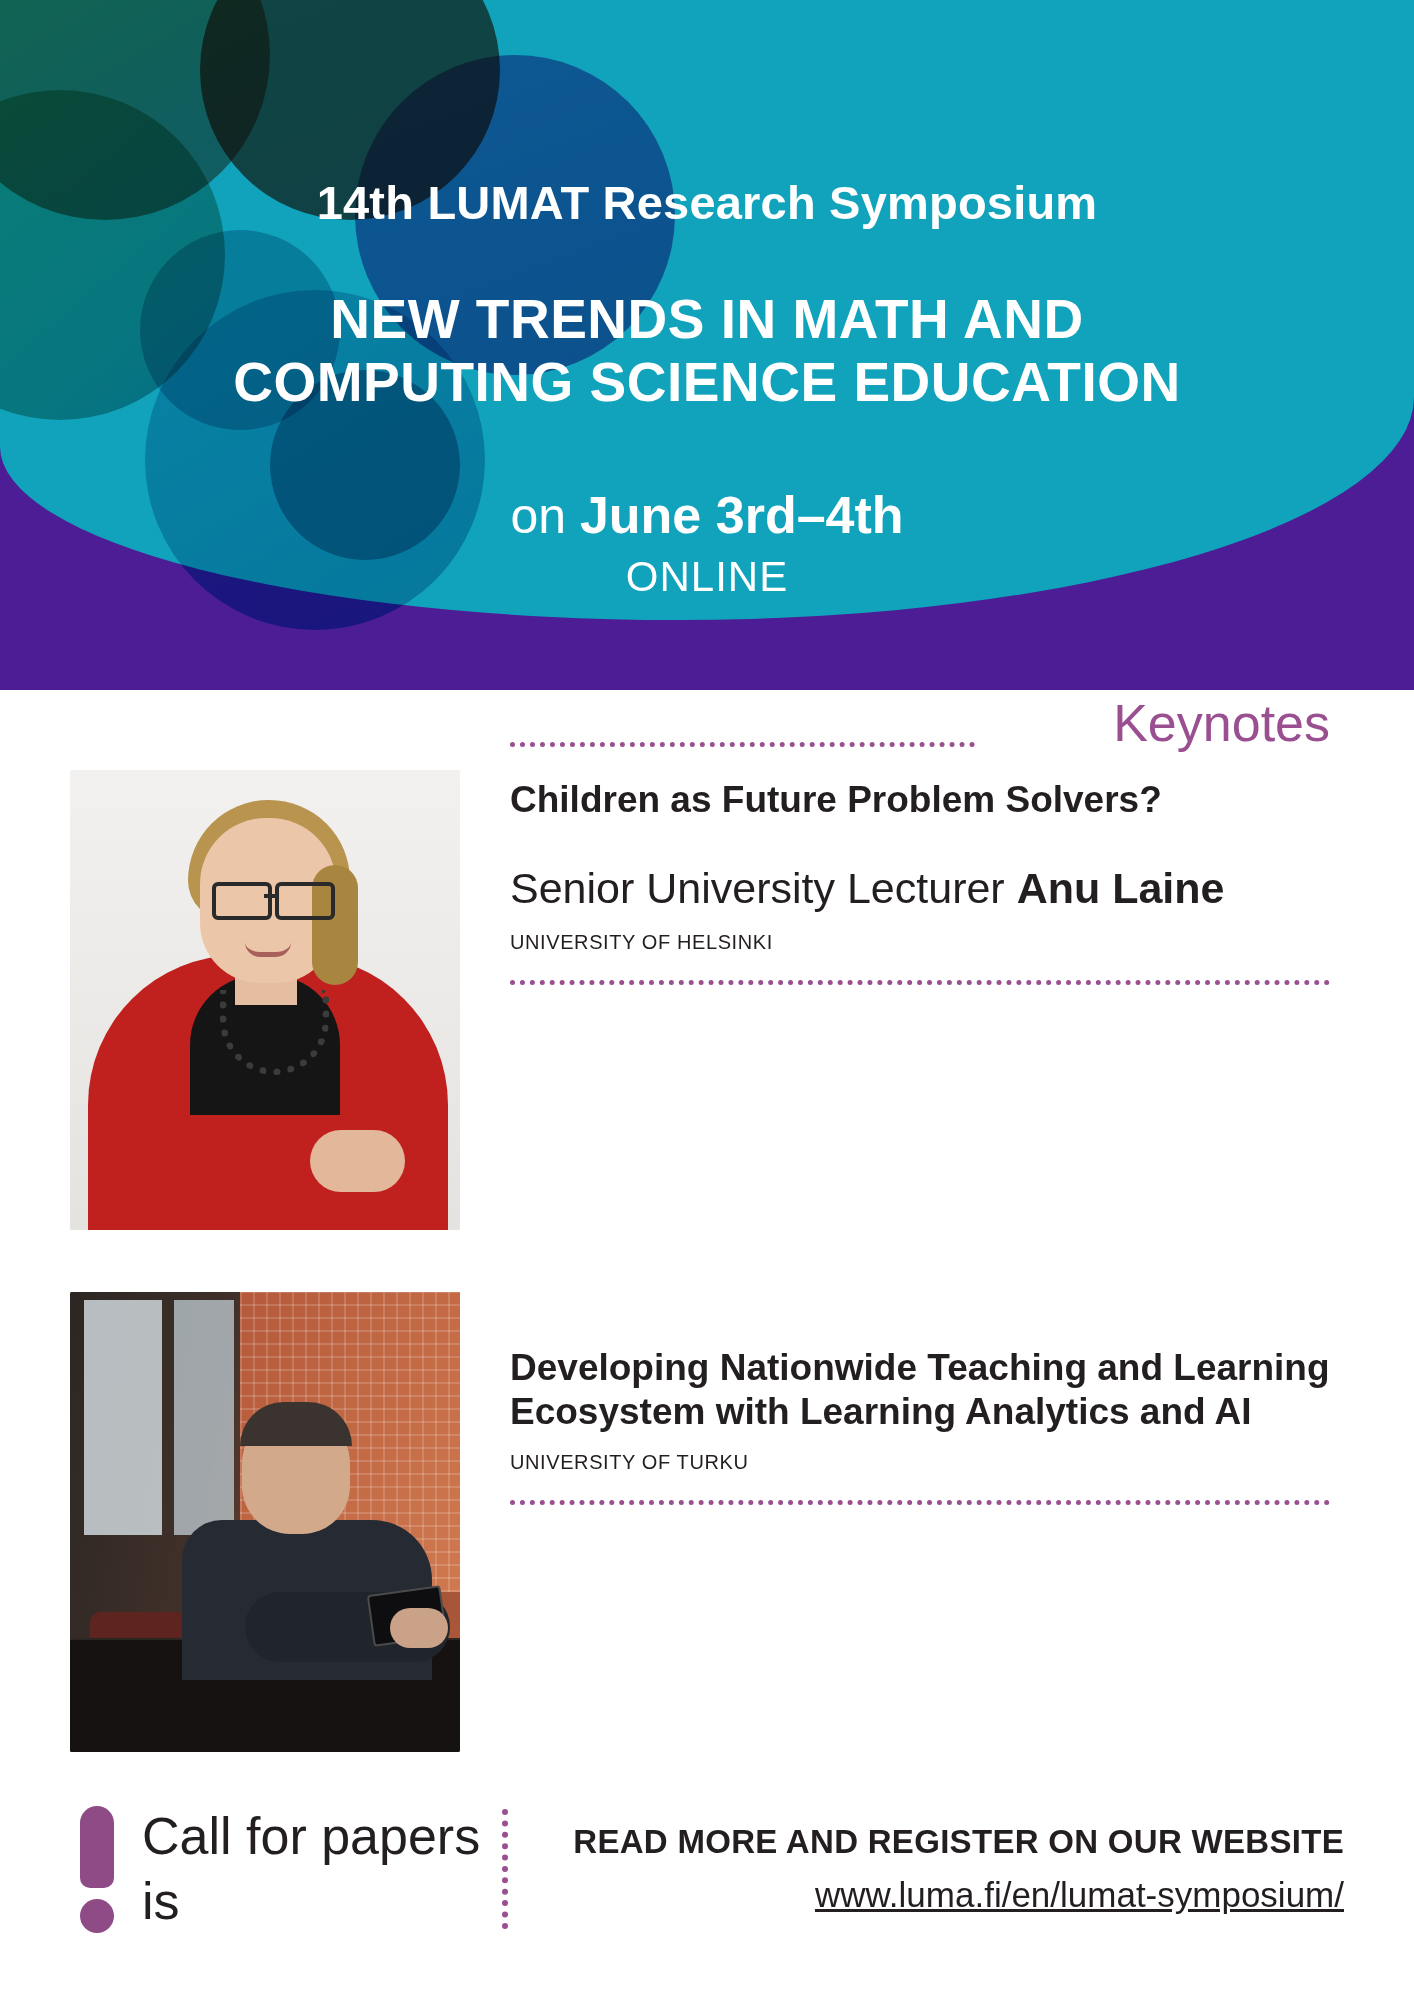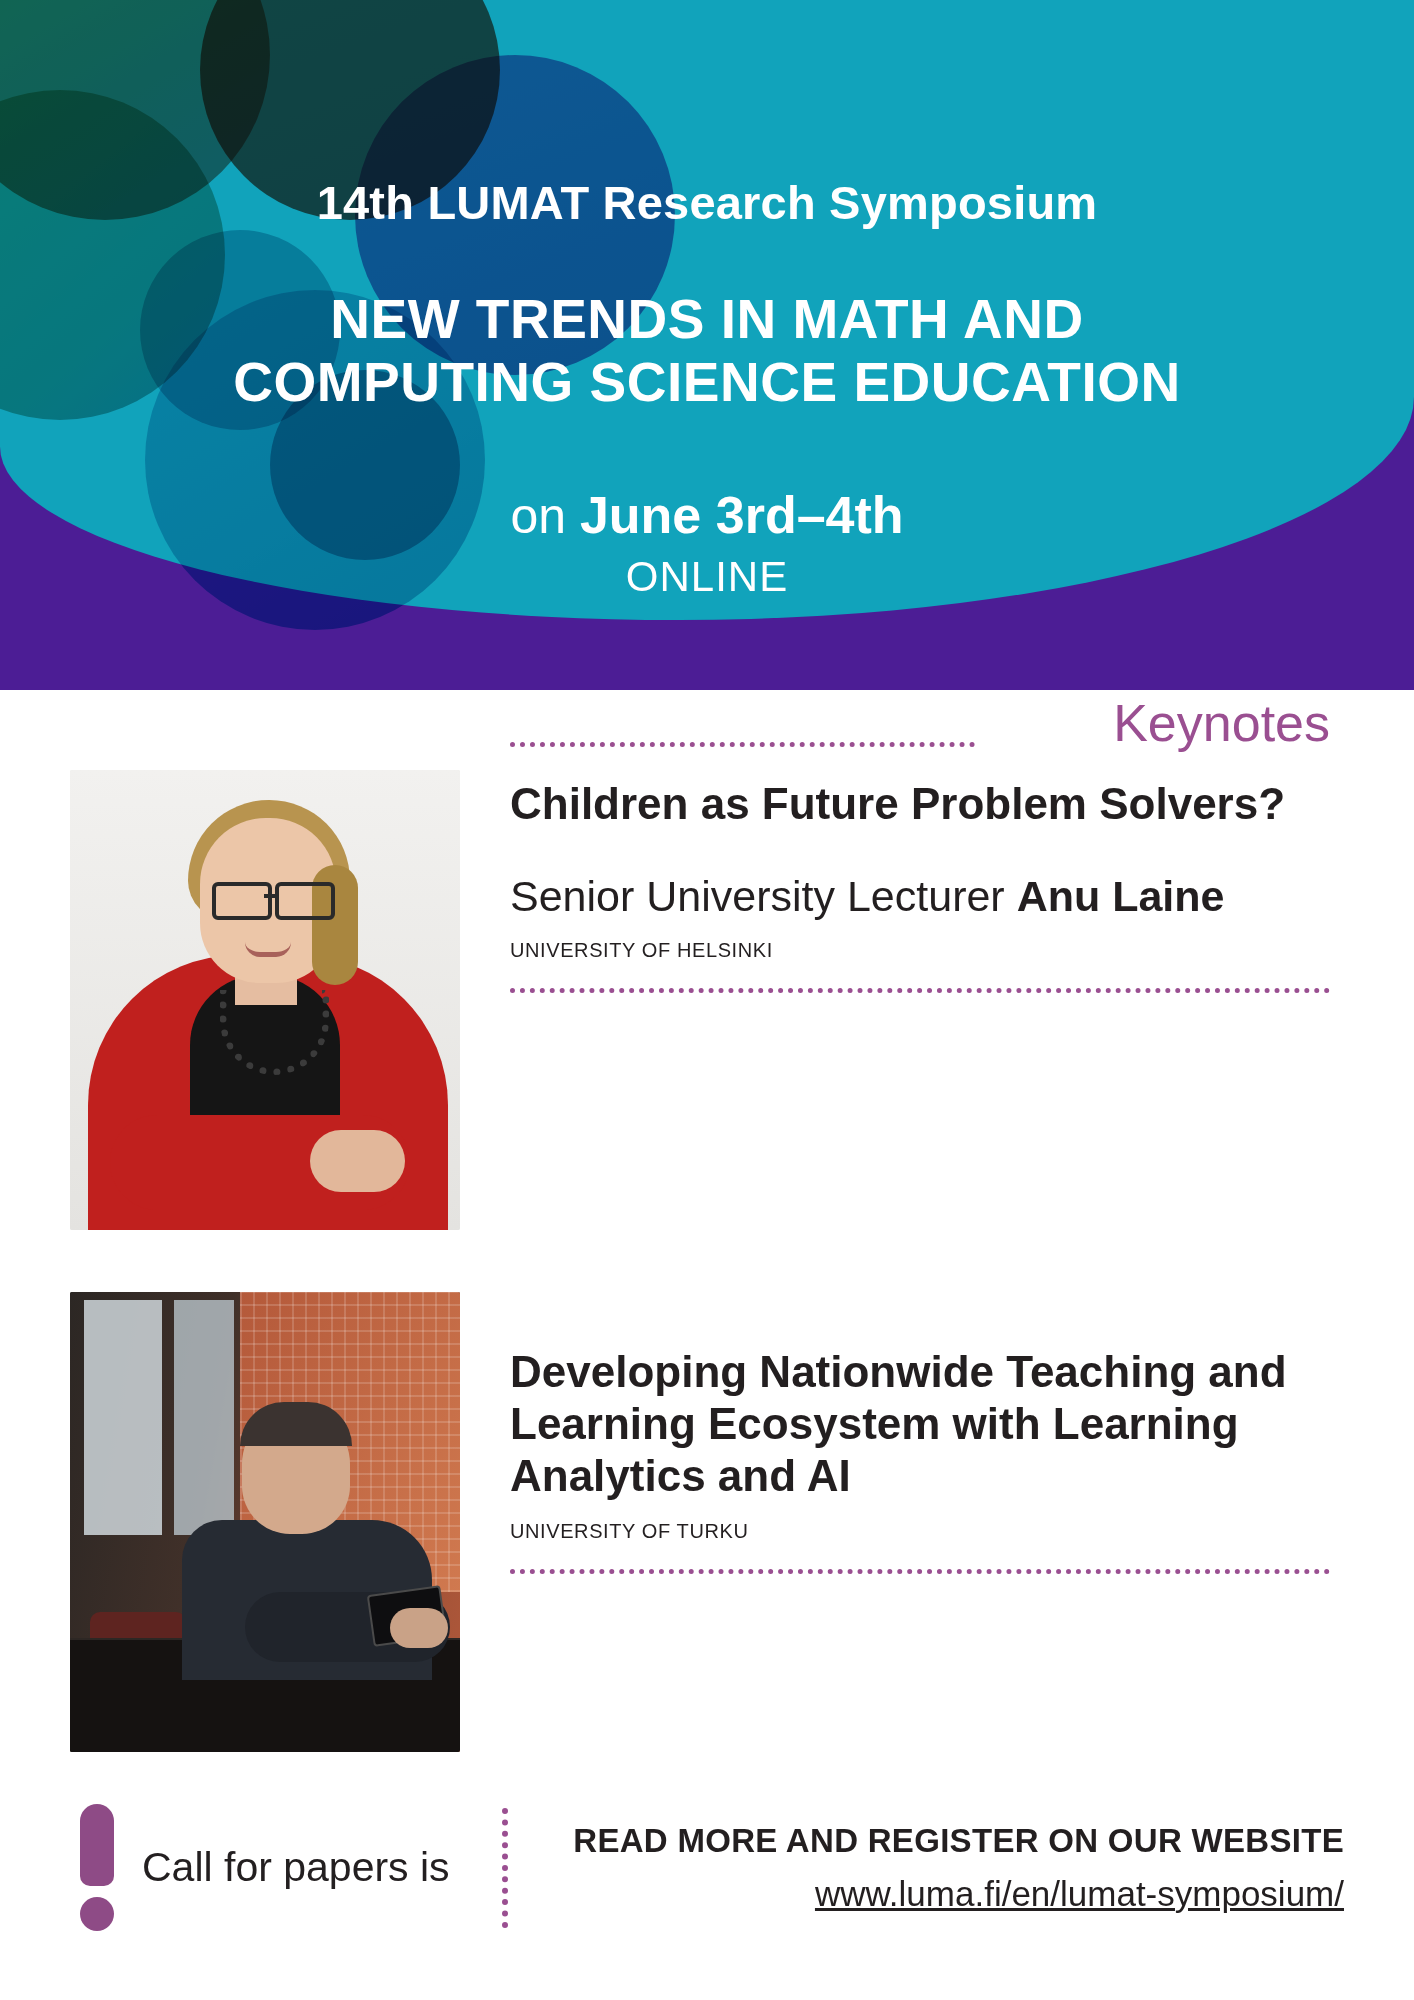--- a/index.html
+++ b/index.html
@@ -162,21 +162,21 @@
     border-radius: 2px;
     overflow: hidden;
     position: relative;
   }
   .ktext {
     flex: 1 1 auto;
     padding-left: 50px;
     position: relative;
   }
   .ktitle {
-    font-size: 44px;
+    font-size: 37px;
     font-weight: bold;
     color: #231f20;
     line-height: 1.18;
     margin: 0;
     padding-top: 8px;
   }
   .kname {
     font-size: 43px;
     color: #231f20;
     font-weight: 400;
@@ -296,21 +296,21 @@
     margin: 0 auto;
   }
   .excl-dot {
     width: 34px;
     height: 34px;
     background: #8e4b86;
     border-radius: 50%;
     margin: 11px auto 0;
   }
   .cfp {
-    font-size: 41px;
+    font-size: 52px;
     color: #231f20;
     line-height: 1.25;
     flex: 0 0 auto;
     width: 350px;
   }
   .vdots {
     width: 0;
     height: 120px;
     border-left: 6px dotted #9a4f91;
     margin: 0 34px 0 10px;

